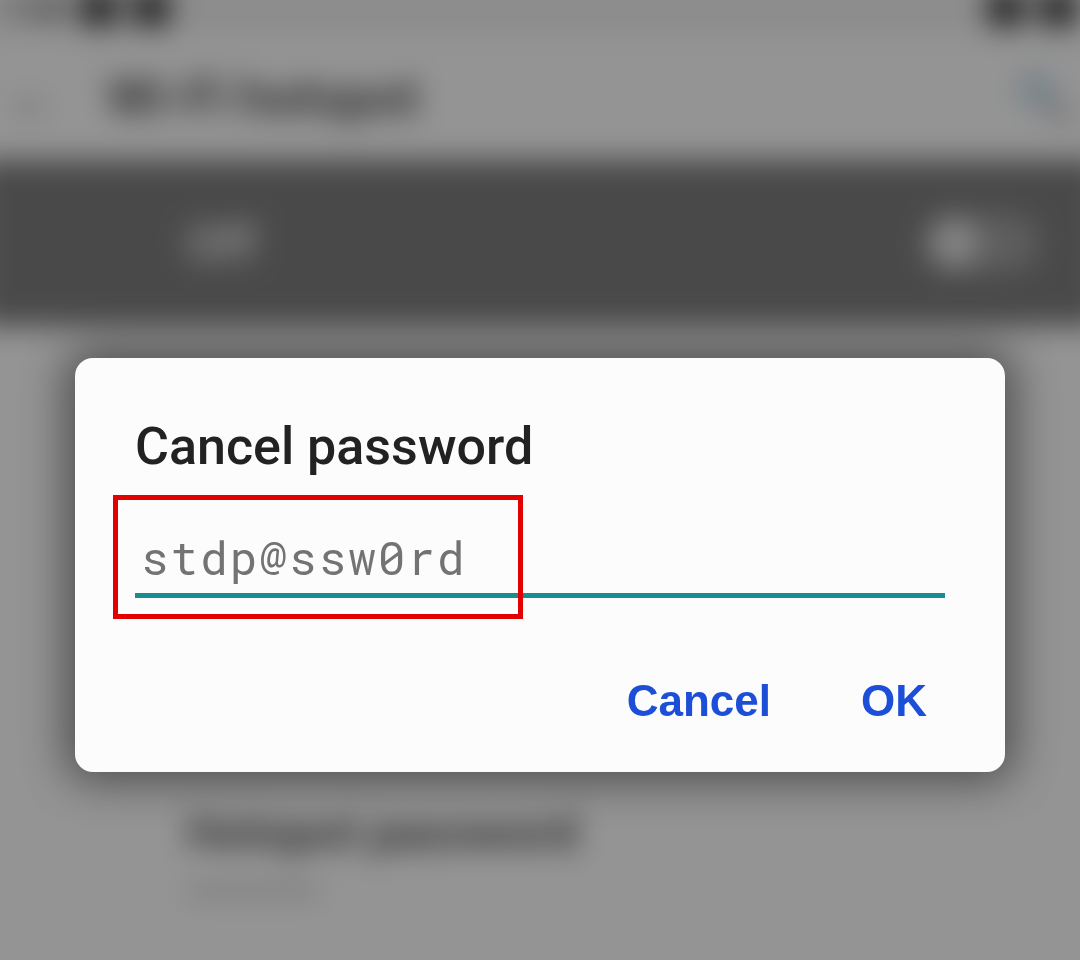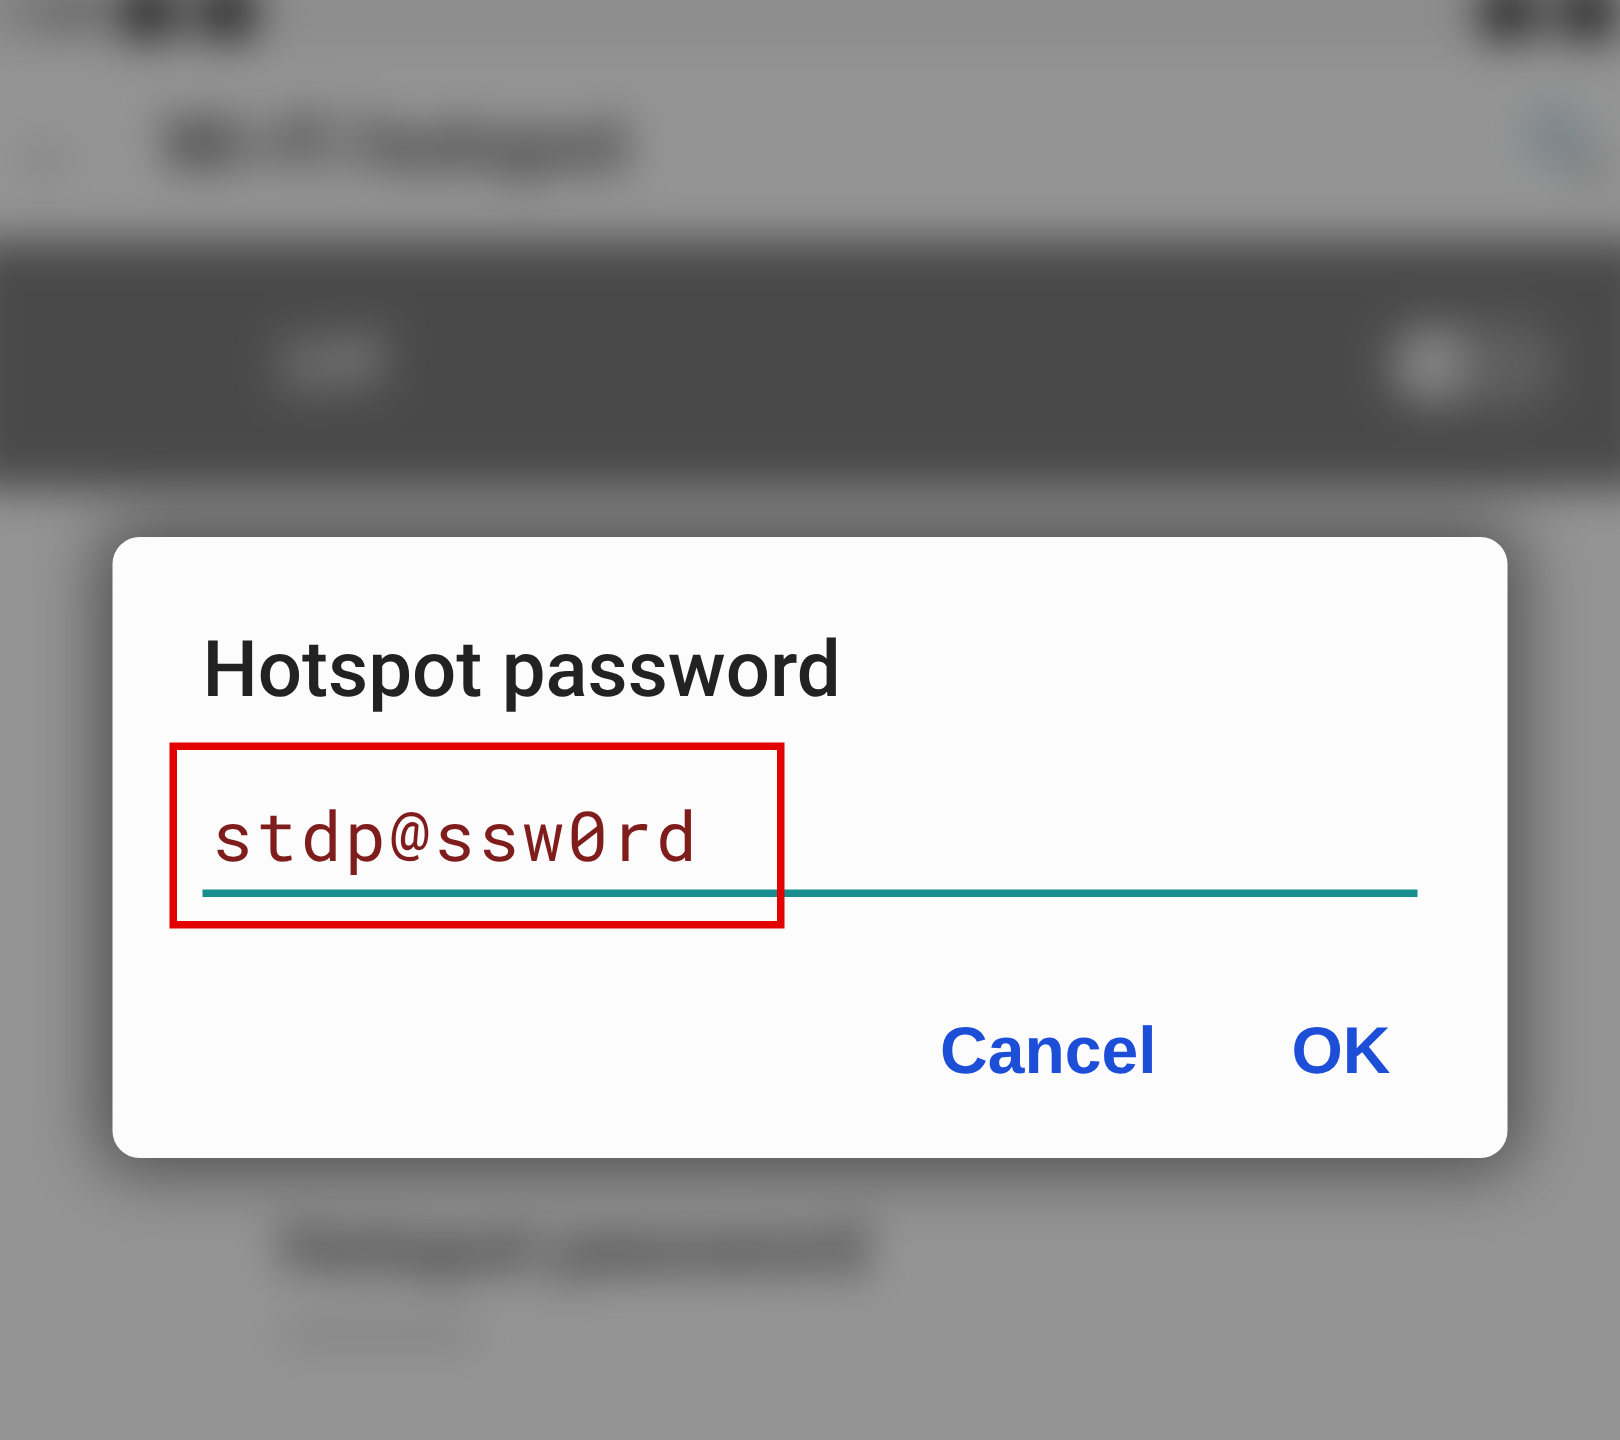--- a/index.html
+++ b/index.html
@@ -90,21 +90,21 @@
       border-bottom: 5px solid #198e8e;
       padding-bottom: 4px;
     }
     .pw-input{
       width:100%;
       border:none; outline:none;
       background:transparent;
       font-family: "Roboto Mono", "Menlo", "Consolas", monospace;
       font-size: 46px;
       letter-spacing: 2px;
-      color:#7f1d1d;
+      color:#737373;
       padding: 6px 2px 2px 6px;
     }
     .btn-row{
       display:flex; justify-content:flex-end; gap: 90px;
       margin-top: 78px; padding-right: 18px; padding-bottom: 16px;
     }
     .dlg-btn{
       background:none; border:none;
       font-size: 44px;
       font-weight:600;
@@ -154,21 +154,21 @@
 
   <div class="setting-row">
     <div class="setting-title">Hotspot password</div>
     <div class="setting-sub">••••••••••</div>
   </div>
 </div>
 
 <div class="scrim"></div>
 
 <div class="dialog">
-  <div class="dialog-title">Hotspot password</div>
+  <div class="dialog-title">Cancel password</div>
   <div class="field-wrap">
     <input class="pw-input" type="text" value="stdp@ssw0rd" style="">
   </div>
   <div class="btn-row">
     <button class="dlg-btn">Cancel</button>
     <button class="dlg-btn">OK</button>
   </div>
 </div>
 
 <div class="anno-box"></div>

